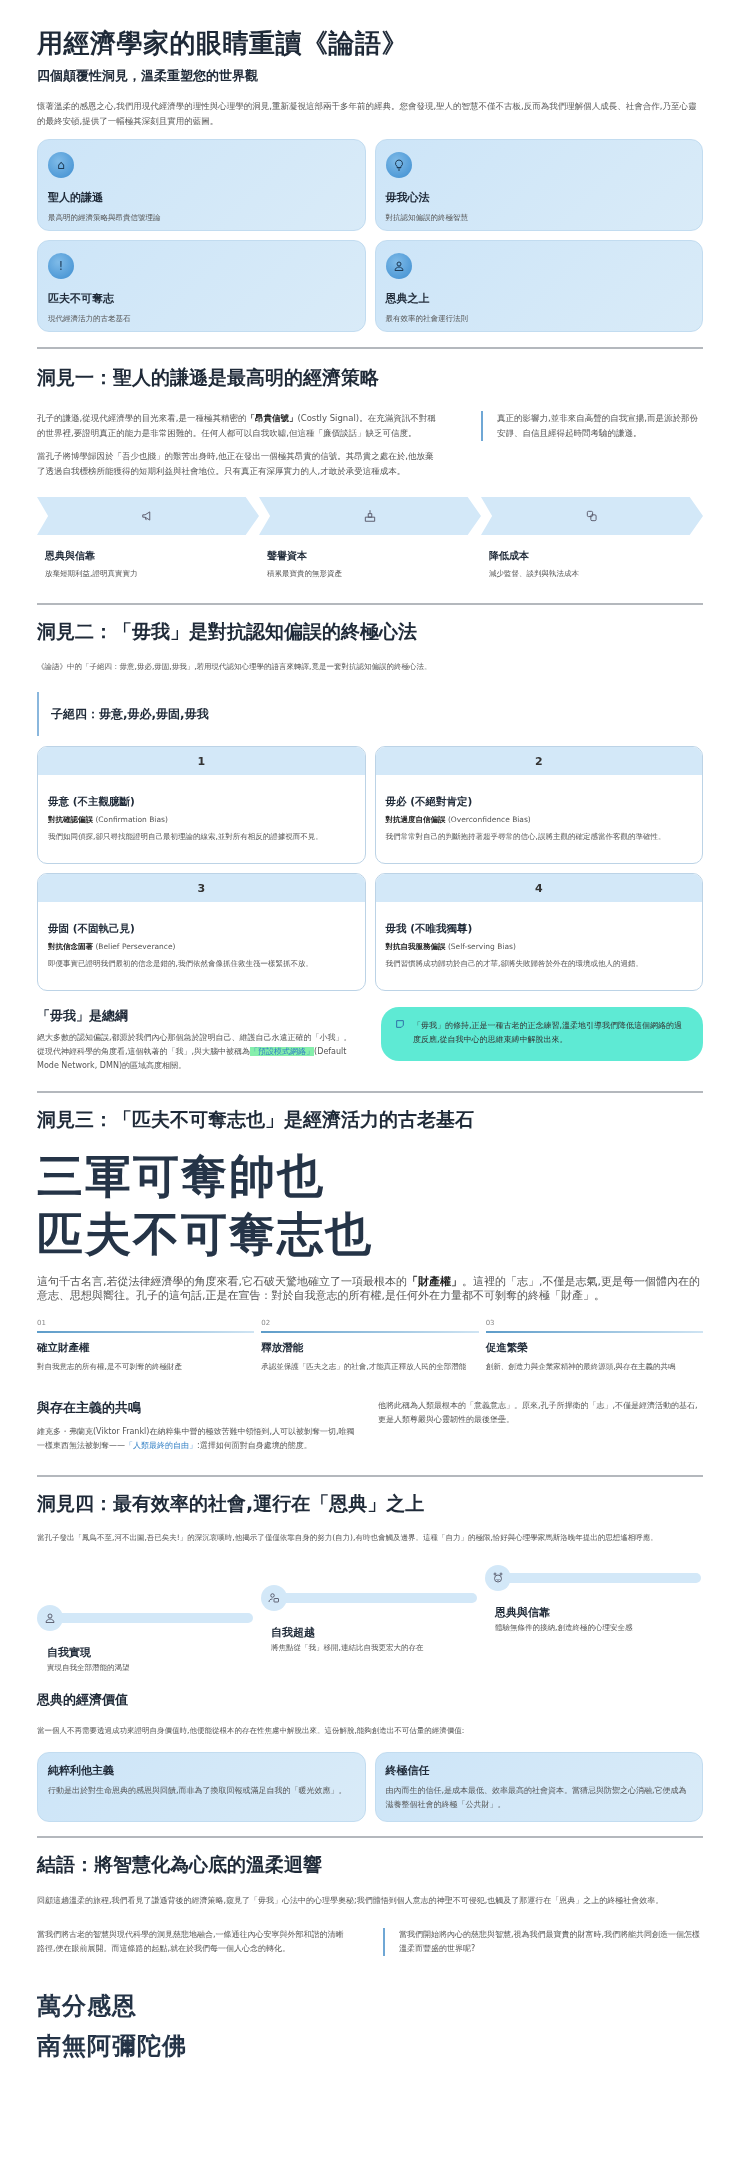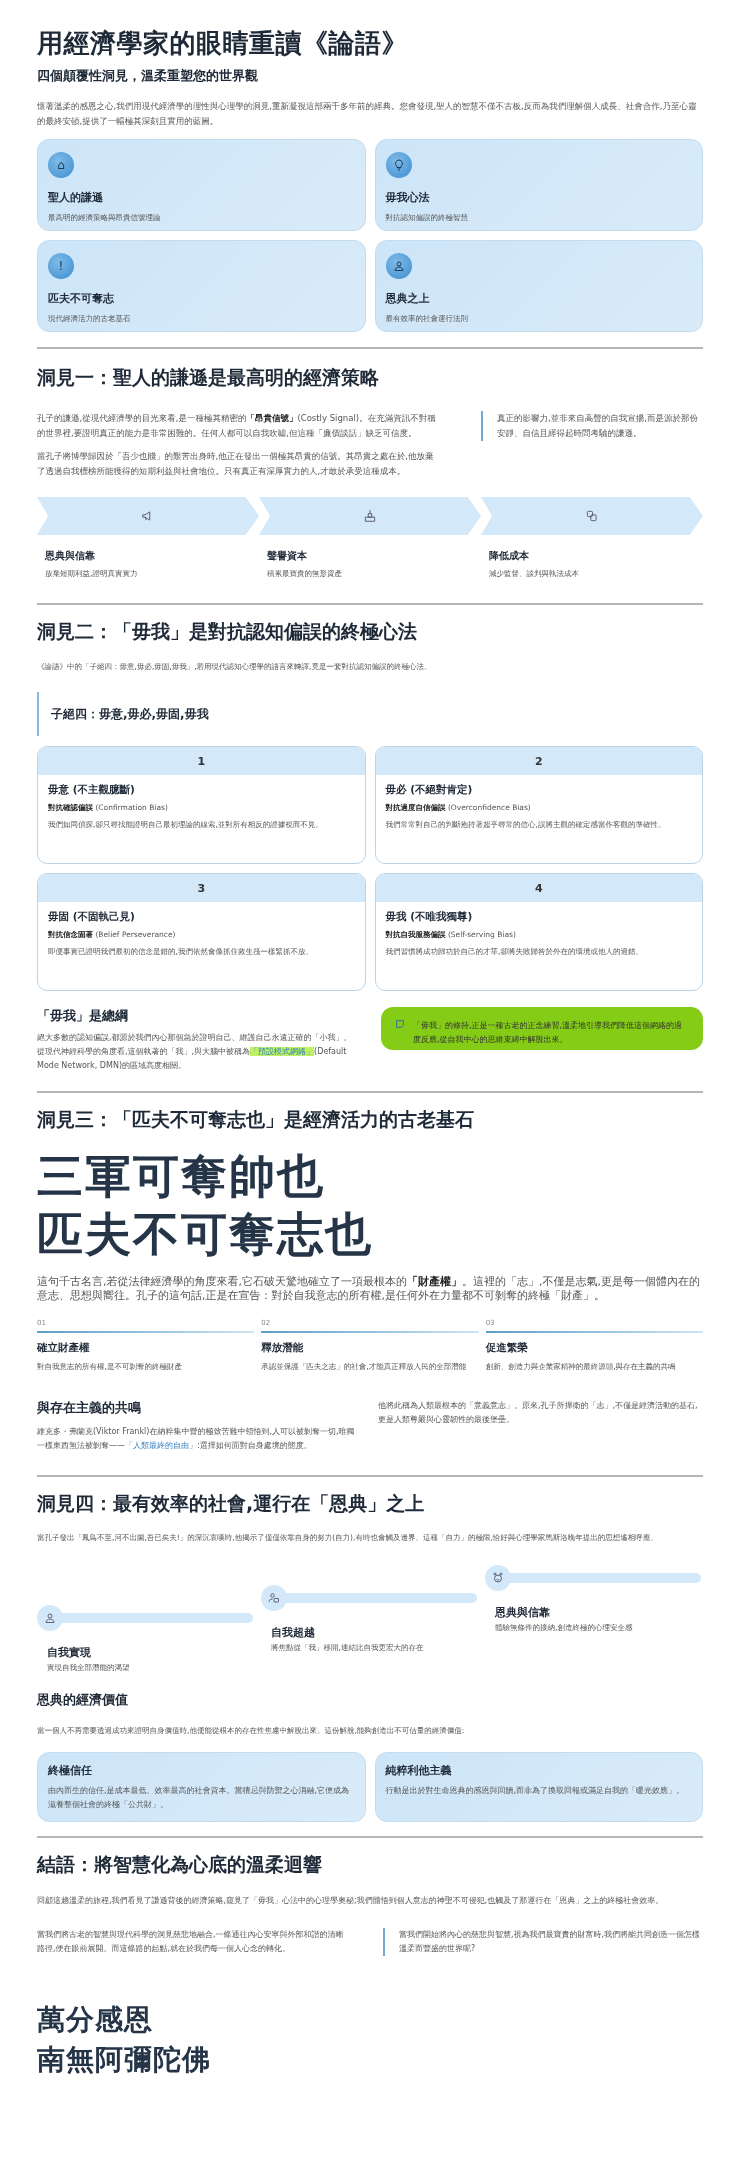--- a/index.html
+++ b/index.html
@@ -25,31 +25,31 @@
 .chev .c{flex:1;position:relative}
 .chev .shape{height:38px;background:#d3e8f8;clip-path:polygon(0 0,94% 0,100% 50%,94% 100%,0 100%,5% 50%);display:flex;align-items:center;justify-content:center;color:#556;font-size:12px}
 .chev .c:first-child .shape{clip-path:polygon(0 0,94% 0,100% 50%,94% 100%,0 100%,5% 50%)}
 .chev .t{font-size:10px;font-weight:bold;color:#1f2a38;margin:14px 0 0 8px}
 .chev .d{font-size:7.5px;color:#555;margin:6px 0 0 8px}
 .lead{margin-top:14px}
 .callout{border-left:2px solid #8ab7dd;margin-top:18px;padding:10px 12px;height:44px}
 .callout h3{font-size:12px;font-weight:bold;color:#1f2a38;padding-top:4px}
 .bcard{border:1px solid #bcd3e6;border-radius:10px;overflow:hidden;background:#fff;height:118px}
 .bcard .hd{background:#d3e8f8;height:28px;display:flex;align-items:center;justify-content:center;font-size:11px;font-weight:bold;color:#333}
-.bcard .bd{padding:8px 10px}
+.bcard .bd{padding:20px 10px}
 .bcard .t{font-size:10.5px;font-weight:bold;color:#1f2a38}
 .bcard .s{font-size:7.5px;color:#555;margin-top:6px}
 .bcard .s b{color:#222}
 .bcard .d{font-size:7.5px;line-height:13px;color:#555;margin-top:5px}
 .bias{margin-top:10px}
 .summary{display:grid;grid-template-columns:1fr 1fr;gap:22px;margin-top:16px}
 .summary h3{font-size:13px;font-weight:bold;color:#1f2a38}
 .summary p{margin-top:6px;font-size:8px;line-height:14px}
-.dmn{color:#2f7ec4;background:#bef264}
-.note{background:#84cc16;border-radius:12px;padding:12px 14px;display:flex;gap:8px;font-size:8px;line-height:14px;color:#333;height:43px}
+.dmn{color:#2f7ec4;background:#86efac}
+.note{background:#5eead4;border-radius:18px;padding:12px 14px;display:flex;gap:8px;font-size:8px;line-height:14px;color:#333;height:54px}
 .big{font-size:46px;font-weight:bold;color:#253447;line-height:58px;margin-top:14px;letter-spacing:2px}
 .steps{display:grid;grid-template-columns:repeat(3,1fr);gap:7px;margin-top:16px}
 .steps .n{font-size:7px;color:#888}
 .steps .ln{height:2px;background:linear-gradient(90deg,#5d9cc9,#cfe4f3);margin-top:4px}
 .steps .t{font-size:10.5px;font-weight:bold;color:#1f2a38;margin-top:8px}
 .steps .d{font-size:7.5px;line-height:13px;color:#555;margin-top:5px}
 .exist{display:grid;grid-template-columns:1fr 1fr;gap:16px;margin-top:26px}
 .exist h3{font-size:13px;font-weight:bold;color:#1f2a38}
 .exist p{margin-top:8px;font-size:8px;line-height:14px}
 .link{color:#2f7ec4}
@@ -60,21 +60,21 @@
 .stair .t{position:absolute;left:10px;font-size:11px;font-weight:bold;color:#1f2a38;white-space:nowrap}
 .stair .d{position:absolute;left:10px;font-size:7.5px;color:#555;white-space:nowrap}
 h3.sub{font-size:13px;font-weight:bold;color:#1f2a38;margin-top:8px}
 .gcard{background:linear-gradient(135deg,#cde5f8,#d9ebf8);border:1px solid #c2dcf0;border-radius:12px;height:70px;padding:10px 10px}
 .gcard .t{font-size:11px;font-weight:bold;color:#1f2a38}
 .gcard .d{font-size:8px;line-height:14px;color:#555;margin-top:6px}
 .grace{margin-top:14px}
 .end{display:grid;grid-template-columns:310px 1fr;gap:36px;margin-top:20px}
 .end .quote{font-size:8px;line-height:14px}
 .end p{font-size:8px;line-height:14px}
-.big2{font-size:28px;font-weight:bold;color:#253447;line-height:40px;margin-top:44px;letter-spacing:1px}
+.big2{font-size:24px;font-weight:bold;color:#253447;line-height:40px;margin-top:30px;letter-spacing:1px}
 </style>
 </head>
 <body>
 
 <div class="wrap">
 
   <header>
     <h1 class="title">用經濟學家的眼睛重讀《論語》</h1>
     <div class="subtitle">四個顛覆性洞見，溫柔重塑您的世界觀</div>
     <p class="intro">懷著溫柔的感恩之心,我們用現代經濟學的理性與心理學的洞見,重新凝視這部兩千多年前的經典。您會發現,聖人的智慧不僅不古板,反而為我們理解個人成長、社會合作,乃至心靈的最終安頓,提供了一幅極其深刻且實用的藍圖。</p>
@@ -290,26 +290,26 @@
             </svg>
         </div>
         <div class="t" style="top:40px">恩典與信靠</div>
         <div class="d" style="top:58px">體驗無條件的接納,創造終極的心理安全感</div>
       </div>
     </div>
     <h3 class="sub">恩典的經濟價值</h3>
     <p class="lead" style="font-size:7.5px">當一個人不再需要透過成功來證明自身價值時,他便能從根本的存在性焦慮中解脫出來。這份解脫,能夠創造出不可估量的經濟價值:</p>
     <div class="grid2 grace">
       <div class="gcard">
+        <div class="t">純粹利他主義</div>
+        <div class="d">行動是出於對生命恩典的感恩與回饋,而非為了換取回報或滿足自我的「暖光效應」。</div>
+      </div>
+      <div class="gcard">
         <div class="t">終極信任</div>
         <div class="d">由內而生的信任,是成本最低、效率最高的社會資本。當猜忌與防禦之心消融,它便成為滋養整個社會的終極「公共財」。</div>
-      </div>
-      <div class="gcard">
-        <div class="t">純粹利他主義</div>
-        <div class="d">行動是出於對生命恩典的感恩與回饋,而非為了換取回報或滿足自我的「暖光效應」。</div>
       </div>
     </div>
   </section>
 
   <hr class="sep" style="margin-top:14px">
 
   <section class="sec">
     <h2 style="margin-top:14px">結語：將智慧化為心底的溫柔迴響</h2>
     <p class="lead" style="font-size:8px;line-height:14px;margin-top:16px">回顧這趟溫柔的旅程,我們看見了謙遜背後的經濟策略,窺見了「毋我」心法中的心理學奧秘;我們體悟到個人意志的神聖不可侵犯,也觸及了那運行在「恩典」之上的終極社會效率。</p>
     <div class="end">

